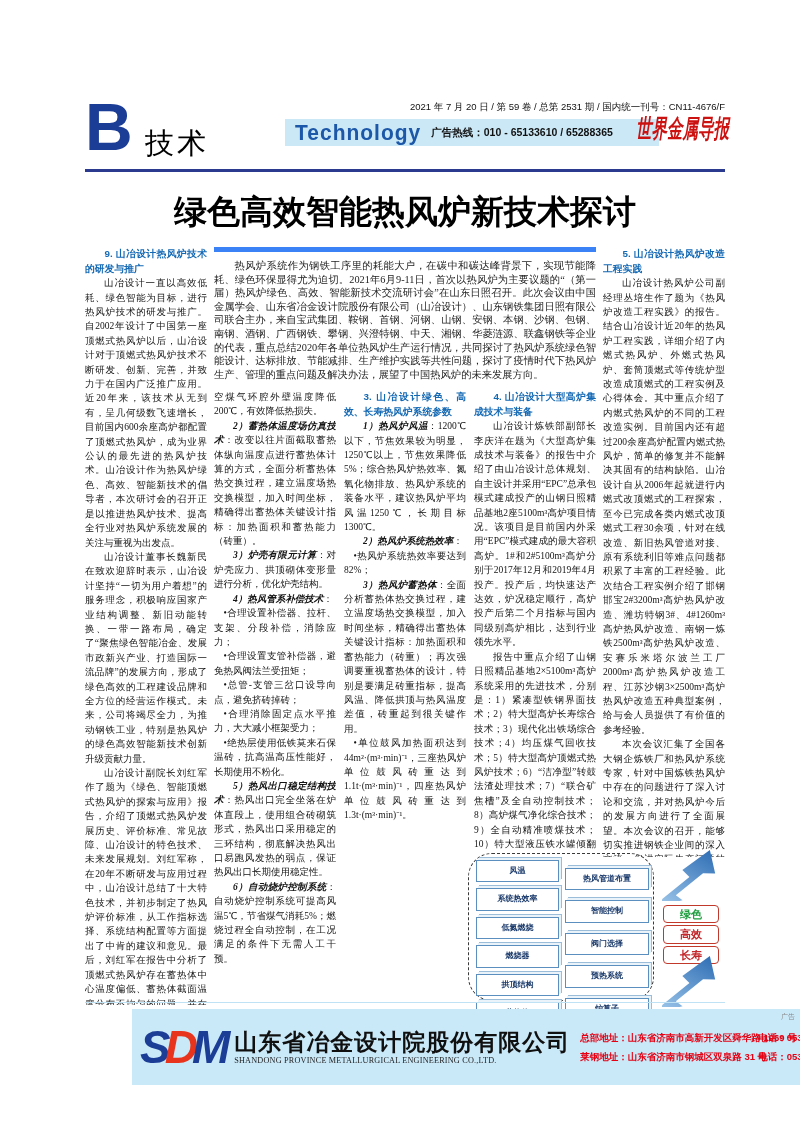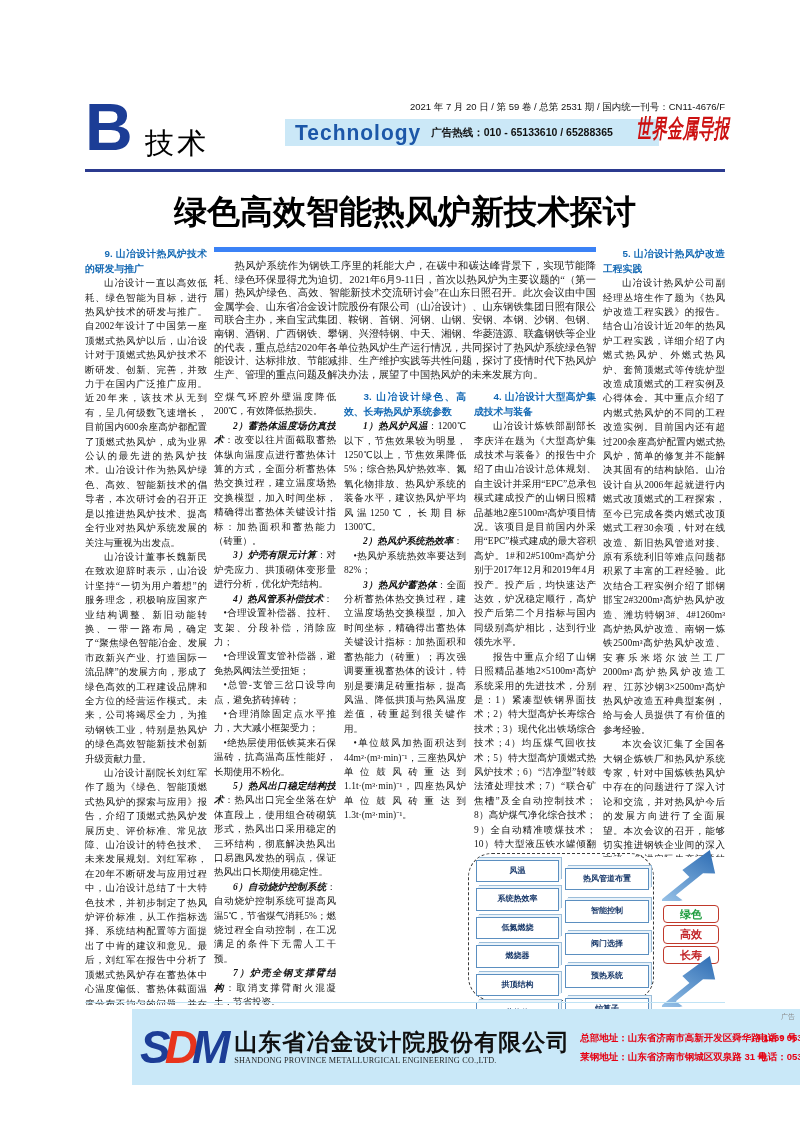--- a/index.html
+++ b/index.html
@@ -119,21 +119,20 @@
         <div class="blk pl"><span class="lead">2）蓄热体温度场仿真技术</span>：改变以往片面截取蓄热体纵向温度点进行蓄热体计算的方式，全面分析蓄热体热交换过程，建立温度场热交换模型，加入时间坐标，精确得出蓄热体关键设计指标：加热面积和蓄热能力（砖重）。</div>
         <div class="blk pl"><span class="lead">3）炉壳有限元计算</span>：对炉壳应力、拱顶砌体变形量进行分析，优化炉壳结构。</div>
         <div class="blk pl"><span class="lead">4）热风管系补偿技术</span>：</div>
         <div class="blk b">•合理设置补偿器、拉杆、支架、分段补偿，消除应力；</div>
         <div class="blk b">•合理设置支管补偿器，避免热风阀法兰受扭矩；</div>
         <div class="blk b">•总管-支管三岔口设导向点，避免挤砖掉砖；</div>
         <div class="blk b">•合理消除固定点水平推力，大大减小框架受力；</div>
         <div class="blk b">•绝热层使用低铁莫来石保温砖，抗高温高压性能好，长期使用不粉化。</div>
         <div class="blk pl"><span class="lead">5）热风出口稳定结构技术</span>：热风出口完全坐落在炉体直段上，使用组合砖砌筑形式，热风出口采用稳定的三环结构，彻底解决热风出口易跑风发热的弱点，保证热风出口长期使用稳定性。</div>
         <div class="blk pl"><span class="lead">6）自动烧炉控制系统</span>：自动烧炉控制系统可提高风温5℃，节省煤气消耗5%；燃烧过程全自动控制，在工况满足的条件下无需人工干预。</div>
-        <div class="blk pl"><span class="lead">7）炉壳全钢支撑臂结构</span>：取消支撑臂耐火混凝土，节省投资。</div>
       </div>
     <div class="col" id="col3">
         <div class="blk h">3. 山冶设计绿色、高效、长寿热风炉系统参数</div>
         <div class="blk pl"><span class="lead">1）热风炉风温</span>：1200℃以下，节焦效果较为明显，1250℃以上，节焦效果降低5%；综合热风炉热效率、氮氧化物排放、热风炉系统的装备水平，建议热风炉平均风温1250℃，长期目标1300℃。</div>
         <div class="blk pl"><span class="lead">2）热风炉系统热效率</span>：</div>
         <div class="blk b">•热风炉系统热效率要达到82%；</div>
         <div class="blk pl"><span class="lead">3）热风炉蓄热体</span>：全面分析蓄热体热交换过程，建立温度场热交换模型，加入时间坐标，精确得出蓄热体关键设计指标：加热面积和蓄热能力（砖重）；再次强调要重视蓄热体的设计，特别是要满足砖重指标，提高风温、降低拱顶与热风温度差值，砖重起到很关键作用。</div>
         <div class="blk b">•单位鼓风加热面积达到44m²·(m³·min)⁻¹，三座热风炉单位鼓风砖重达到1.1t·(m³·min)⁻¹，四座热风炉单位鼓风砖重达到1.3t·(m³·min)⁻¹。</div>
       </div>
     <div class="col" id="col4">

